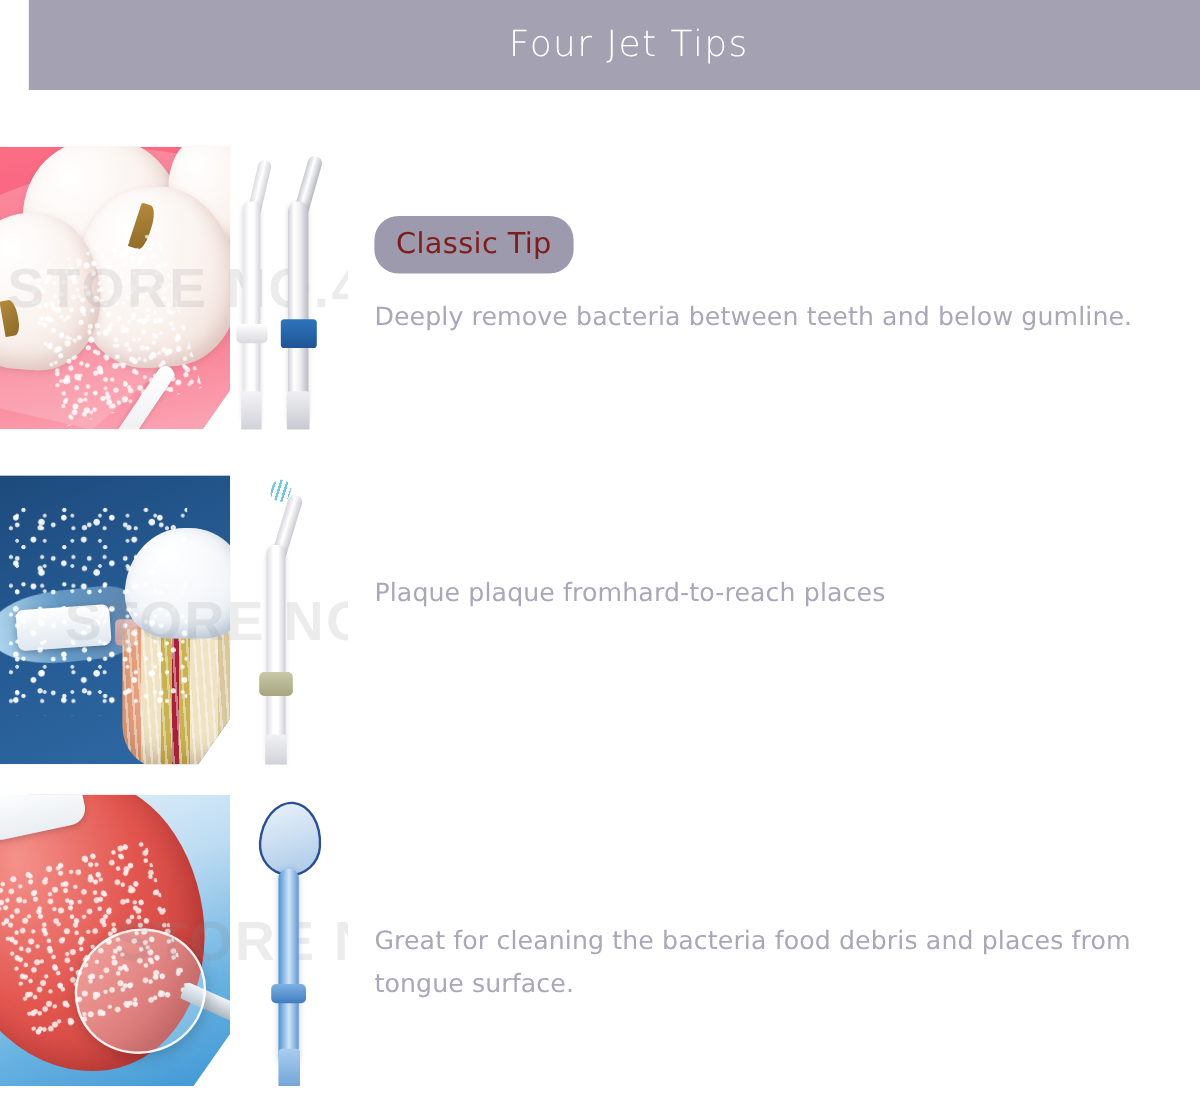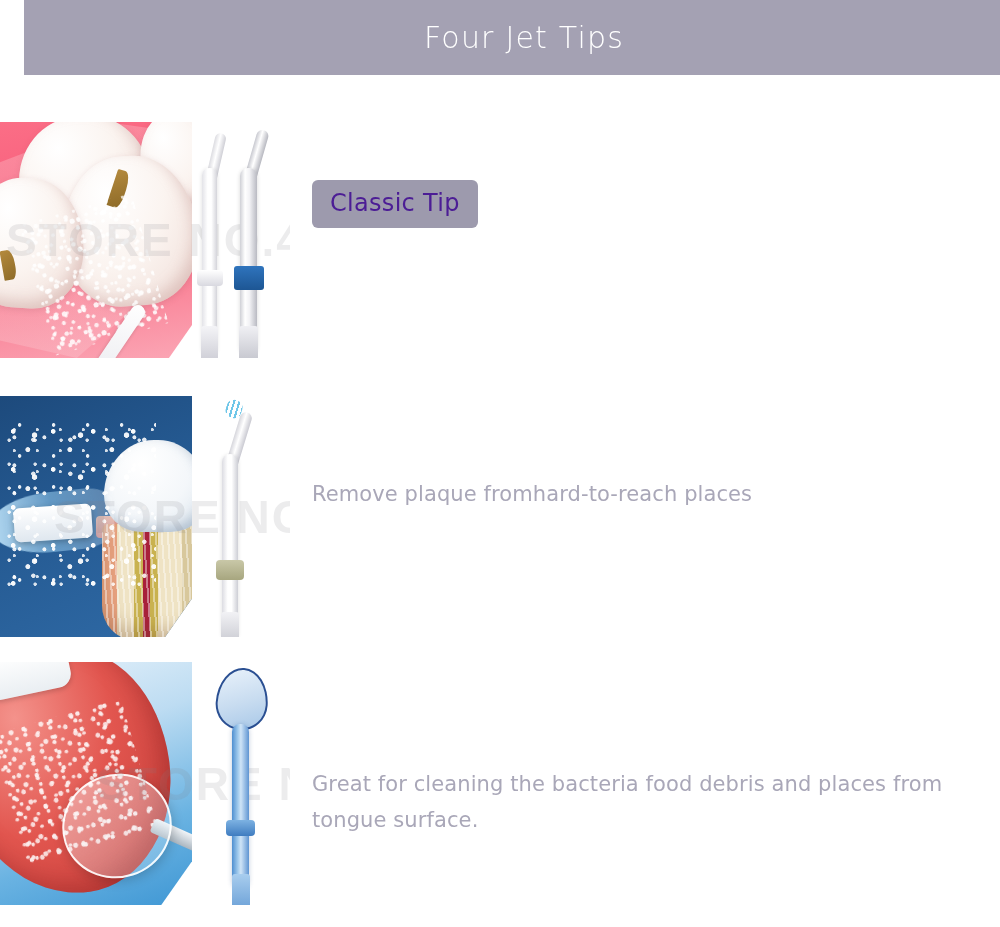--- a/index.html
+++ b/index.html
@@ -237,25 +237,25 @@
 
   
   .copy { flex: 1 1 auto; padding-left: 22px; }
   #row-0 .copy { padding-top: 58px; }
   #row-1 .copy { padding-top: 62px; }
   #row-2 .copy { padding-top: 86px; }
 
   .badge {
     display: inline-block;
     background: #9d9aad;
-    color: #4c1d95;
+    color: #7f1d1d;
     font-size: 24px;
     font-weight: 400;
     padding: 9px 18px 11px 18px;
-    border-radius: 6px;
+    border-radius: 20px;
     letter-spacing: .3px;
     font-family: "DejaVu Sans", sans-serif;
   }
   .desc {
     margin-top: 18px;
     color: #a9a7b8;
     font-size: 21px;
     font-weight: 400;
     line-height: 36px;
     letter-spacing: .1px;
@@ -291,20 +291,21 @@
       <div class="tip-stem tip-a-collar"></div>
       <div class="tip-stem tip-a-base"></div>
       <div class="tip-stem tip-b-neck"></div>
       <div class="tip-stem tip-b-shaft"></div>
       <div class="tip-stem tip-b-collar"></div>
       <div class="tip-stem tip-b-base"></div>
     </div>
   </div>
   <div class="copy">
     <span class="badge">Classic Tip</span>
+    <div class="desc">Deeply remove bacteria between teeth and below gumline.</div>
   </div>
 </div>
 
 <div class="feature-row" id="row-1">
   <div class="media">
     <div class="photo clip-b">
       <div class="bg-navy"></div>
       <div class="gum-strip"></div>
       <div class="root-stack">
         <div class="root-fiber"></div>
@@ -317,21 +318,21 @@
     <div class="watermark">STORE NO.45</div>
     <div class="tools">
       <div class="tip-stem tip-c-bristles"></div>
       <div class="tip-stem tip-c-neck"></div>
       <div class="tip-stem tip-c-shaft"></div>
       <div class="tip-stem tip-c-collar"></div>
       <div class="tip-stem tip-c-base"></div>
     </div>
   </div>
   <div class="copy">
-    <div class="desc">Remove plaque fromhard-to-reach places</div>
+    <div class="desc">Plaque plaque fromhard-to-reach places</div>
   </div>
 </div>
 
 <div class="feature-row" id="row-2">
   <div class="media">
     <div class="photo clip-c">
       <div class="bg-sky"></div>
       <div class="lip"></div>
       <div class="teeth-top"></div>
       <div class="bacteria"></div>

